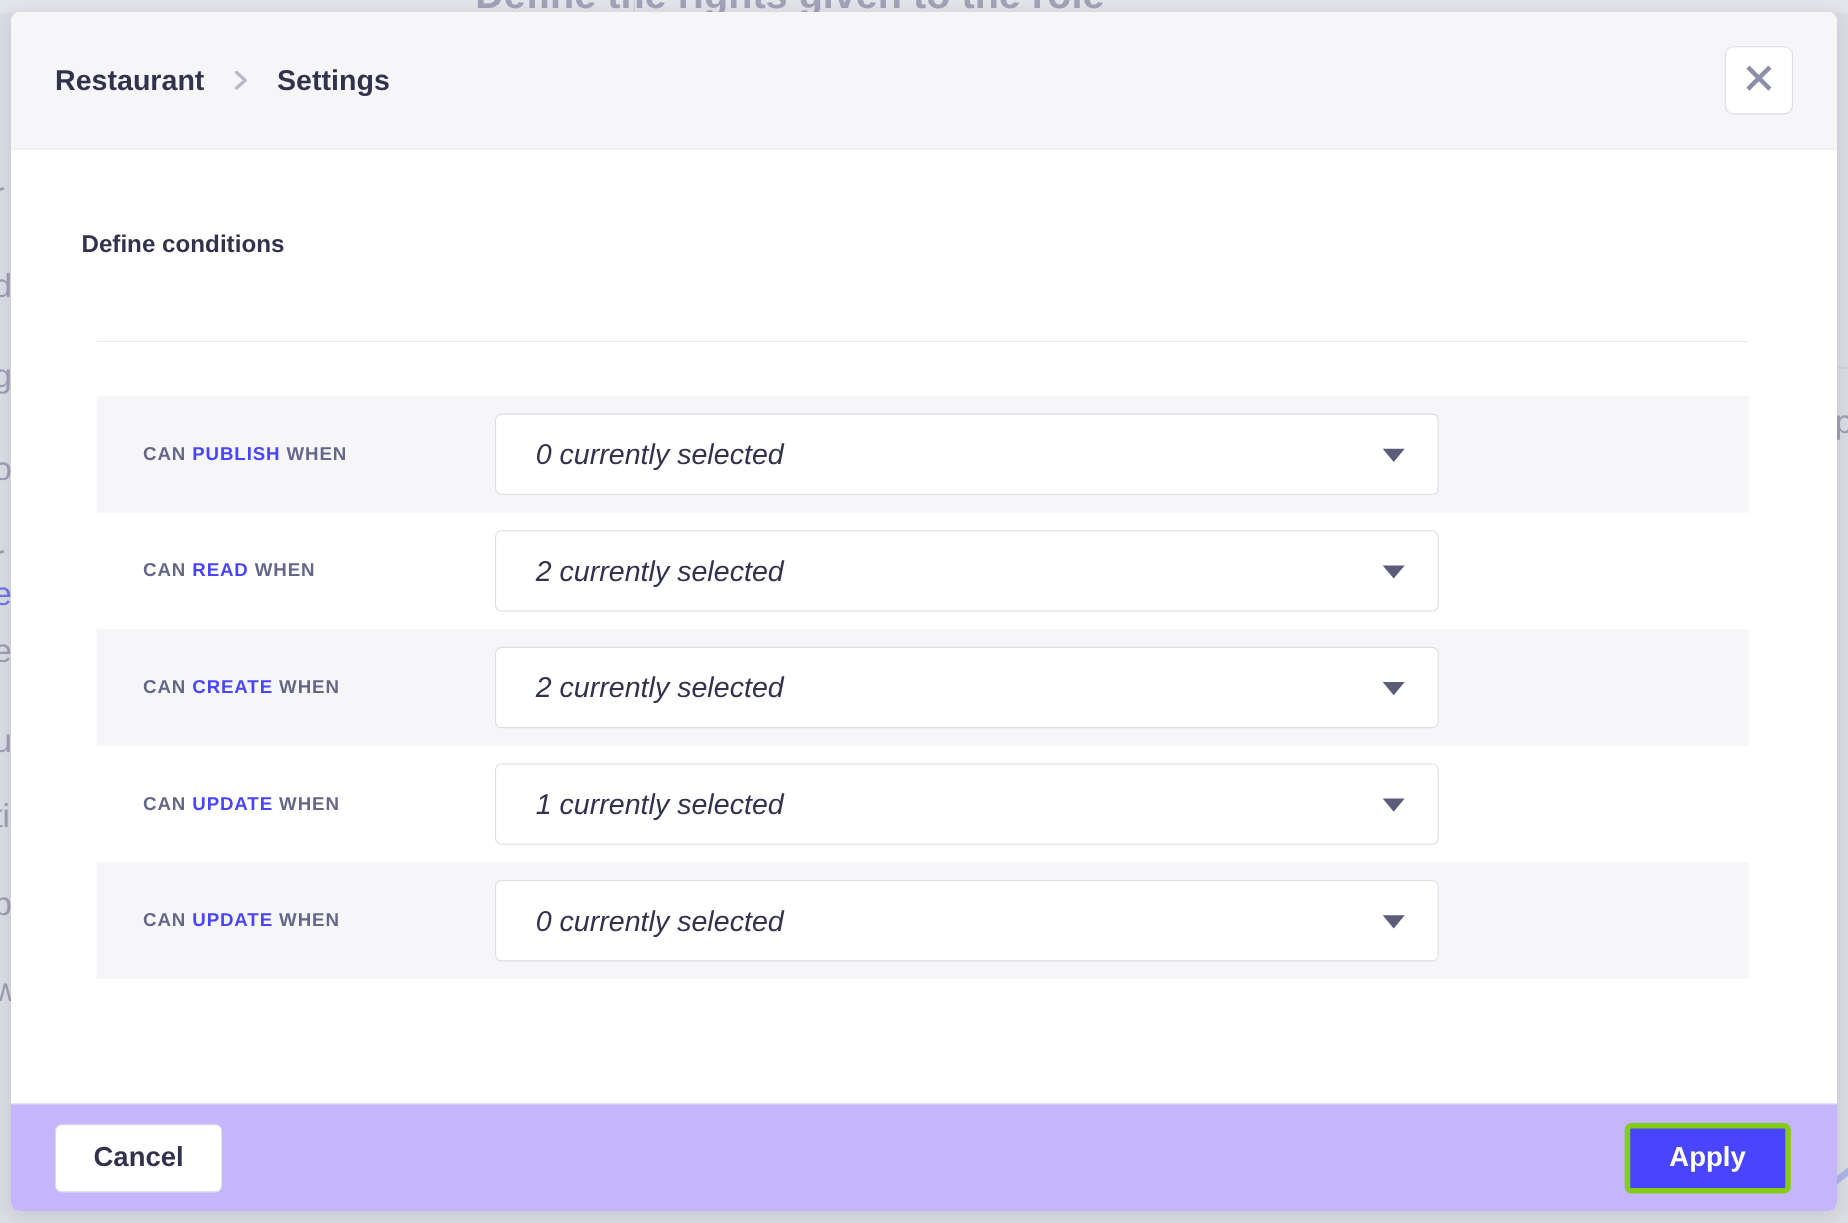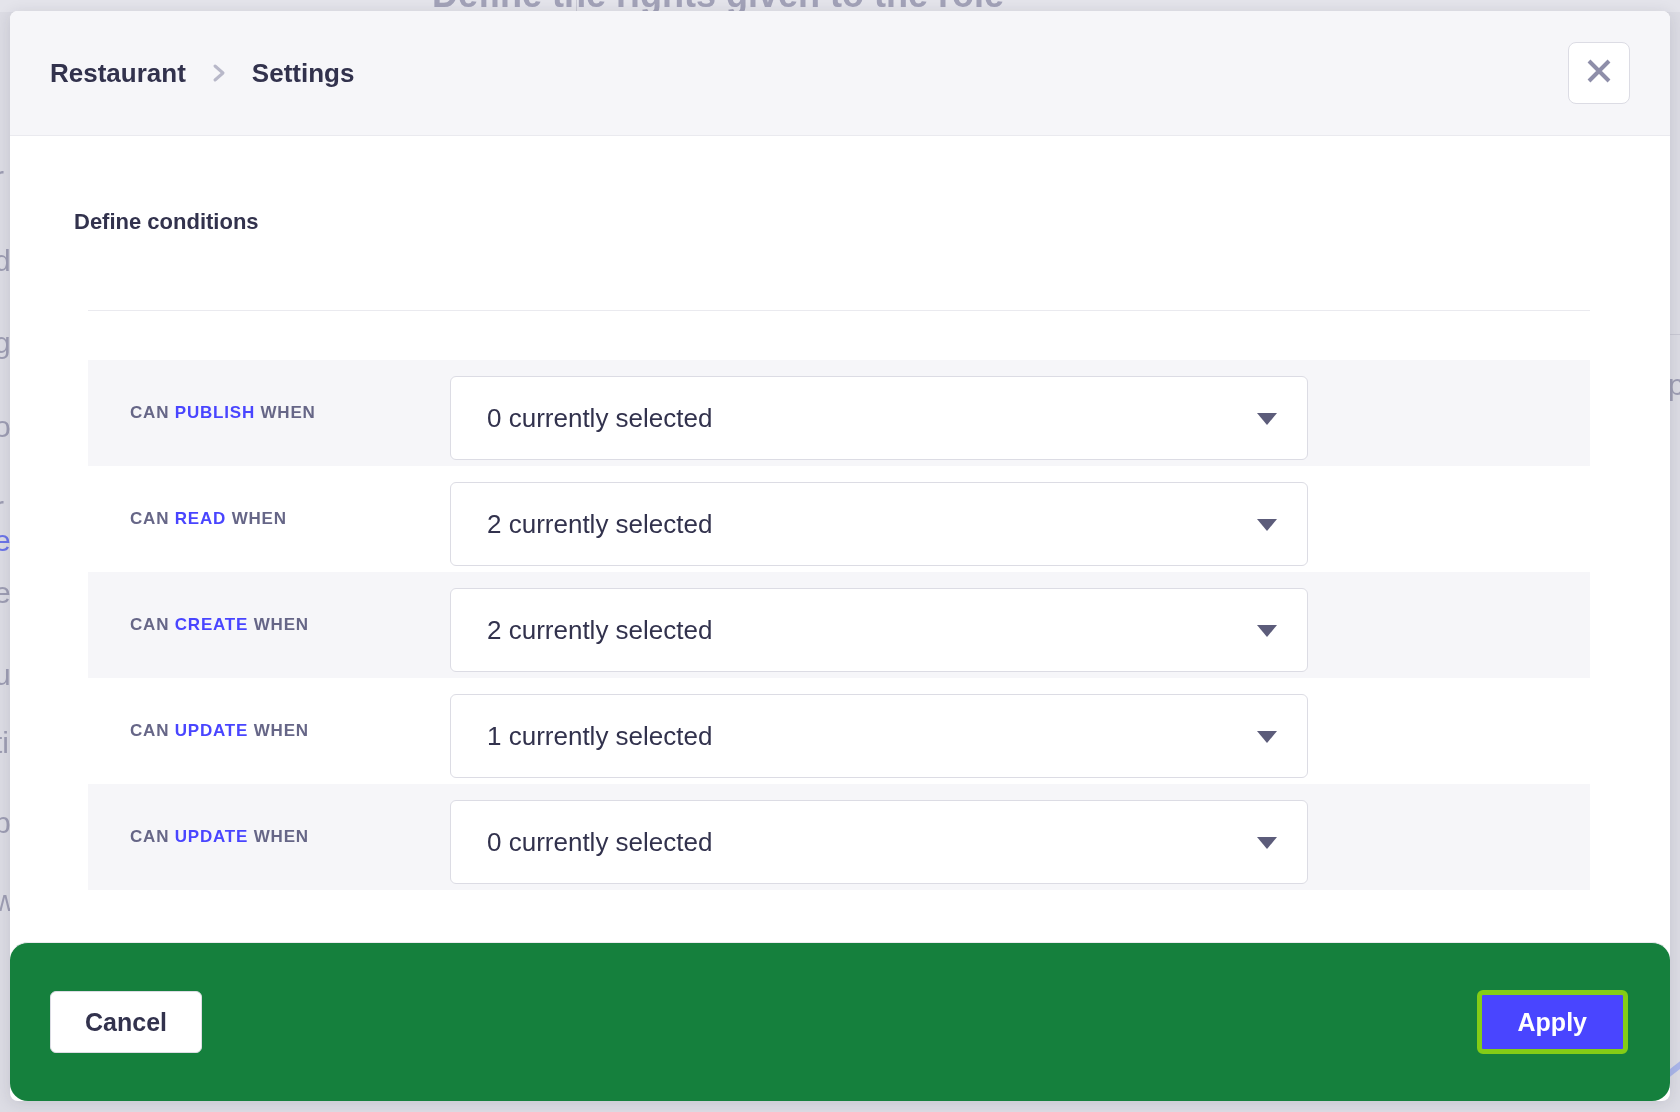--- a/index.html
+++ b/index.html
@@ -72,38 +72,37 @@
   .rows { position:absolute; left:78px; top:349px; width:1502px; }
   .row { position:relative; height:106px; }
   .row.alt { background:#f6f6f9; }
   .row-label {
     position:absolute; left:42px; top:50%; transform:translateY(-50%);
     font-size:17px; font-weight:700; letter-spacing:0.8px; color:#666687;
     white-space:nowrap;
   }
   .row-label .action { color:#4945ff; }
   .select {
-    position:absolute; left:362px; top:16px; width:858px; height:84px;
+    position:absolute; left:362px; top:16px; width:858px; height:74px;
     background:#ffffff; border:1px solid #dcdce4; border-radius:6px;
     display:flex; align-items:center; padding:0 60px 0 36px;
-    font-size:26px; color:#32324d; cursor:pointer;
+    font-size:26px; color:#32324d; cursor:pointer;font-style:italic;
   }
   .select .caret {
     position:absolute; right:30px; top:50%; margin-top:-5px;
     width:0; height:0;
     border-left:10px solid transparent; border-right:10px solid transparent;
     border-top:12px solid #5c5c7a;
   }
 
   .modal-footer {
-    position:absolute; left:0; right:0; bottom:0; height:159px;
-    background:#15803d; border-top:1px solid #eaeaef;
+    position:absolute; left:0; right:0; bottom:0; height:98px;
+    background:#c4b5fd; border-top:1px solid #eaeaef;
     display:flex; align-items:center; justify-content:space-between;
     padding:0 42px 0 40px;
-    border-radius:18px;
   }
   .btn {
     height:62px; border-radius:6px; font-size:25px; font-weight:700;
     display:flex; align-items:center; padding:0 34px; cursor:pointer;
     font-family:"Liberation Sans", sans-serif;
   }
   .btn-cancel { background:#ffffff; border:1px solid #dcdce4; color:#32324d; }
   .btn-apply  { background:#4945ff; border:5px solid #84cc16; color:#ffffff; height:64px; padding:0 36px; }
 </style>
 </head>

